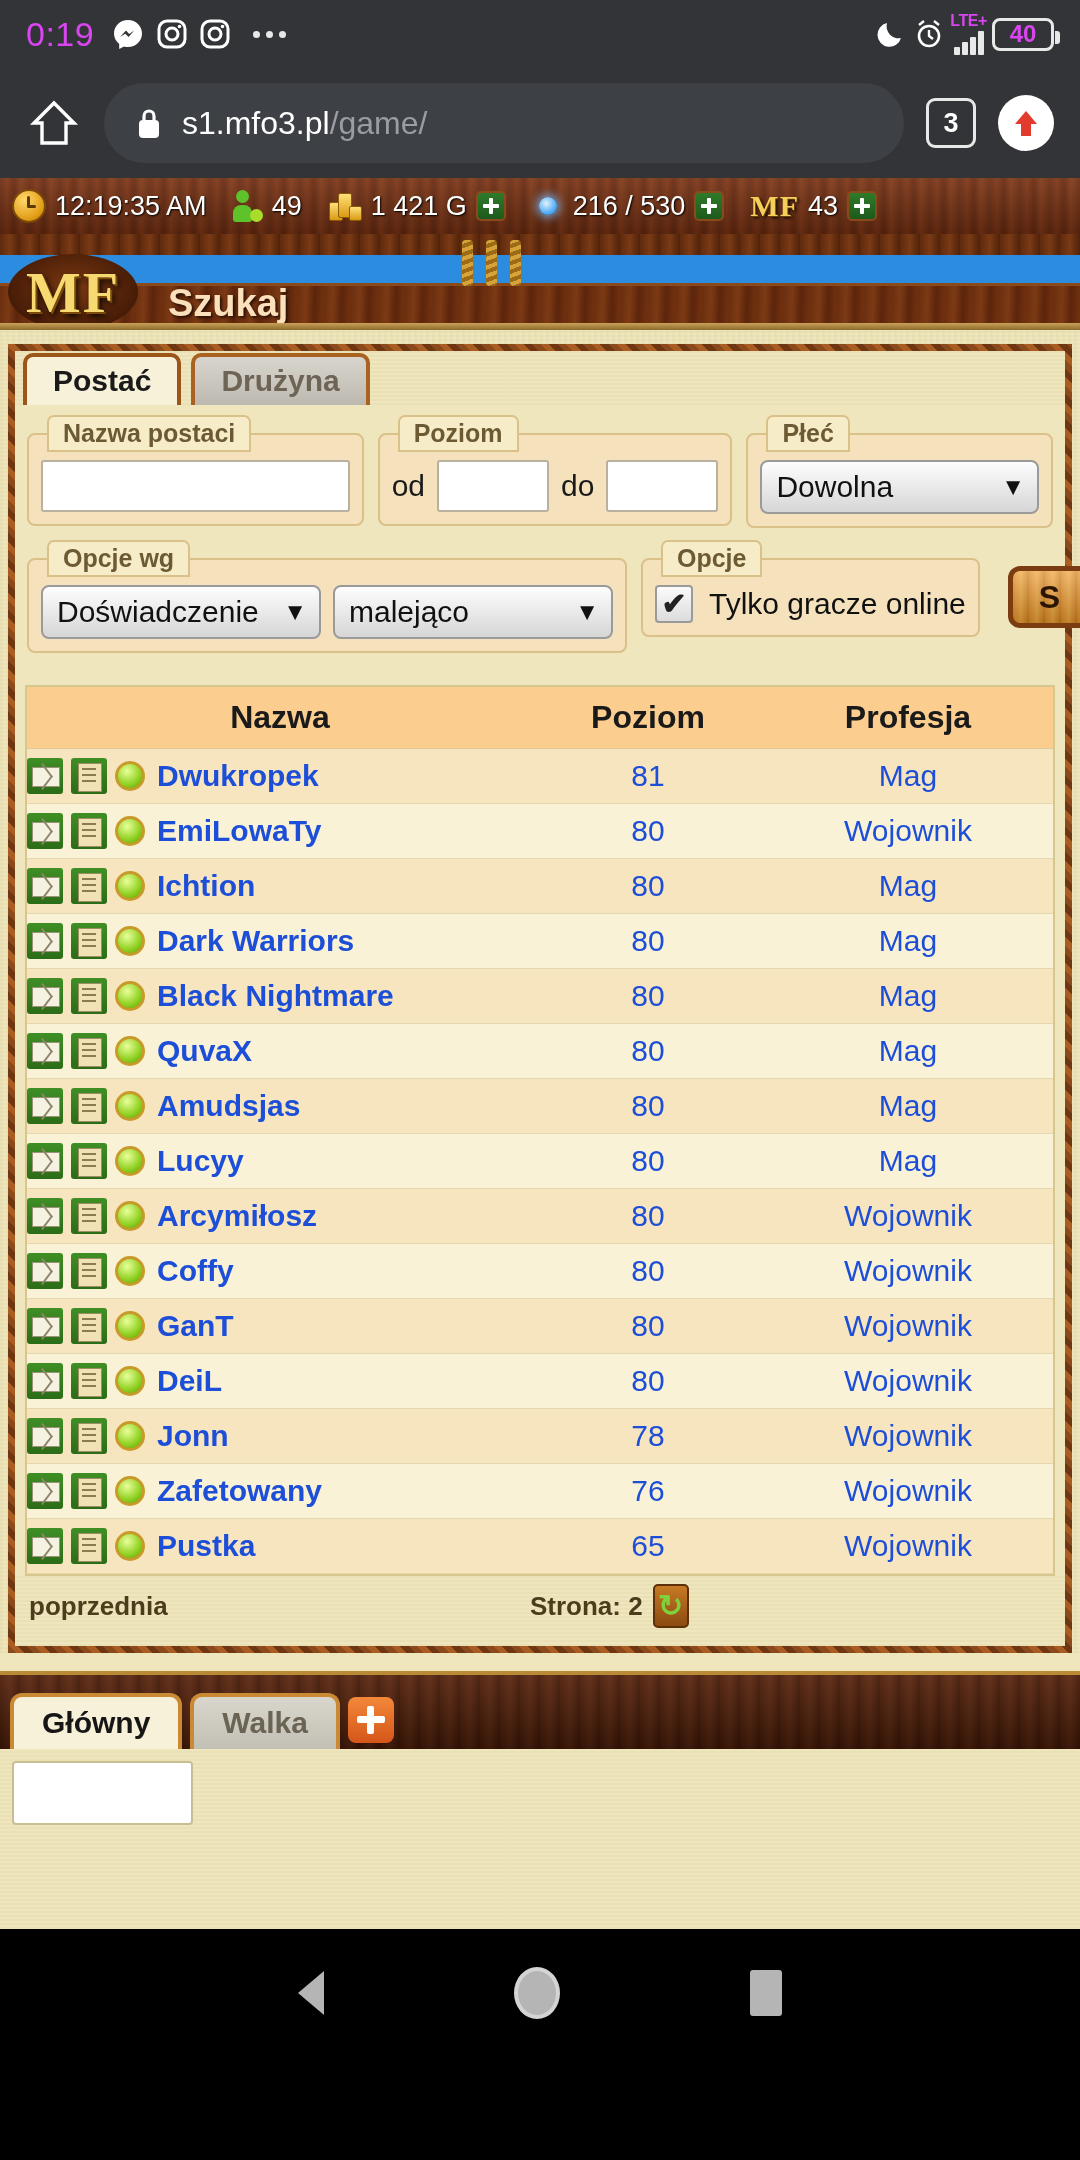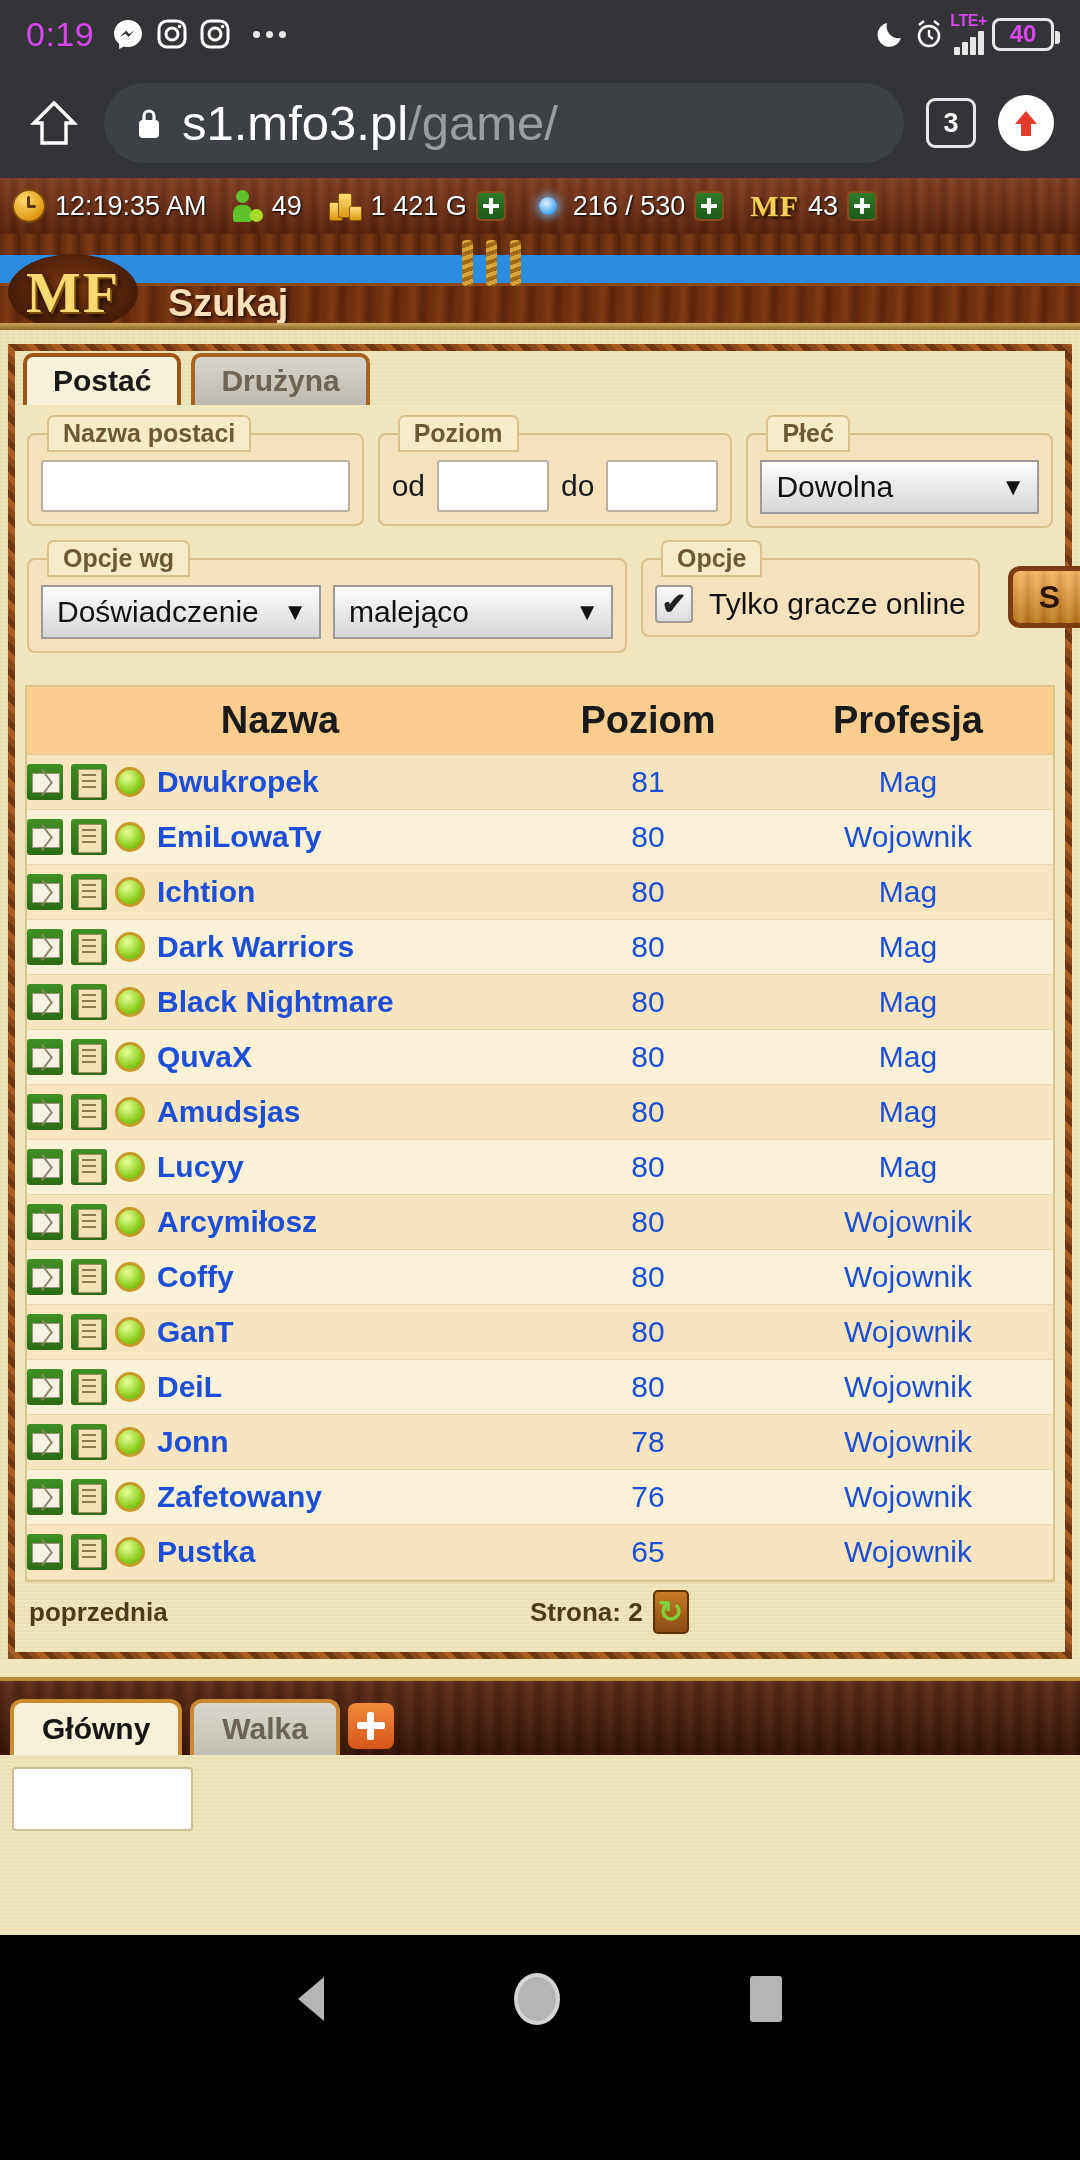--- a/index.html
+++ b/index.html
@@ -41,21 +41,21 @@
   
   .urlbar {
     height: 110px; background: #323437;
     display: flex; align-items: center; padding: 0 26px; gap: 22px;
   }
   .home-btn { width: 56px; display: flex; justify-content: center; }
   .url-pill {
     flex: 1; height: 80px; background: #3d4044; border-radius: 40px;
     display: flex; align-items: center; padding: 0 30px; gap: 18px; overflow: hidden;
   }
-  .url-text { font-size: 49px; color: #fff; white-space: nowrap; }
+  .url-text { font-size: 32px; color: #fff; white-space: nowrap; }
   .url-text .path { color: #9a9da1; }
   .tabcount {
     width: 50px; height: 50px; border: 3px solid #e8e8e8; border-radius: 9px;
     color: #fff; font-size: 27px; font-weight: 700;
     display: flex; align-items: center; justify-content: center;
   }
   .upbtn {
     width: 56px; height: 56px; border-radius: 50%; background: #fff;
     display: flex; align-items: center; justify-content: center;
   }
@@ -209,21 +209,21 @@
 
   .txtinput {
     width: 100%; height: 52px; background: #fff;
     border: 2px solid #b9b0a0; border-radius: 3px;
   }
   .lvlrow { display: flex; align-items: center; gap: 12px; font-size: 30px; color: #1a1a1a; }
   .lvlrow .txtinput { width: 112px; }
 
   .sel {
     height: 54px; background: linear-gradient(180deg,#fdfdfd,#d6d6d6);
-    border: 2px solid #9a9a9a; border-radius: 0;
+    border: 2px solid #9a9a9a; border-radius: 8px;
     display: flex; align-items: center; justify-content: space-between;
     padding: 0 12px 0 14px; font-size: 30px; color: #111; min-width: 160px;
   }
   .sel .caret { font-size: 24px; margin-left: 14px; }
   .sel-gender { width: 100%; }
   .sortrow { display: flex; gap: 12px; }
   .sel-sortby { width: 280px; }
   .sel-sortdir { width: 280px; }
   .optrow { display: flex; align-items: center; gap: 16px; font-size: 30px; color: #111; }
   .checkbox {
@@ -241,21 +241,21 @@
       repeating-linear-gradient(90deg,#e08a20 0,#f0a53a 8px,#d07d18 16px);
     border: 5px solid #7a3c10; border-radius: 12px;
     font-size: 32px; font-weight: 700; color: #2a1403;
     white-space: nowrap; overflow: hidden;
   }
 
   
   .tablewrap { margin: 6px 10px 0 10px; border: 2px solid #d8c68f; }
   table.results { width: 100%; border-collapse: collapse; }
   table.results th {
-    background: #fbcd8e; color: #1a1a1a; font-size: 38px; font-weight: 700;
+    background: #fbcd8e; color: #1a1a1a; font-size: 32px; font-weight: 700;
     padding: 12px 4px; border-bottom: 1px solid #e0c698;
   }
   table.results td {
     font-size: 30px; color: #1d4ed8; padding: 9px 0; border-bottom: 1px solid #e6d8ad;
   }
   table.results tr.odd td { background: #f7e5c0; }
   table.results tr.even td { background: #f9f2d6; }
   td.c-name { padding-left: 8px; }
   td.c-lvl, th.h-lvl { text-align: center; width: 230px; }
   td.c-prof, th.h-prof { text-align: center; width: 290px; }

